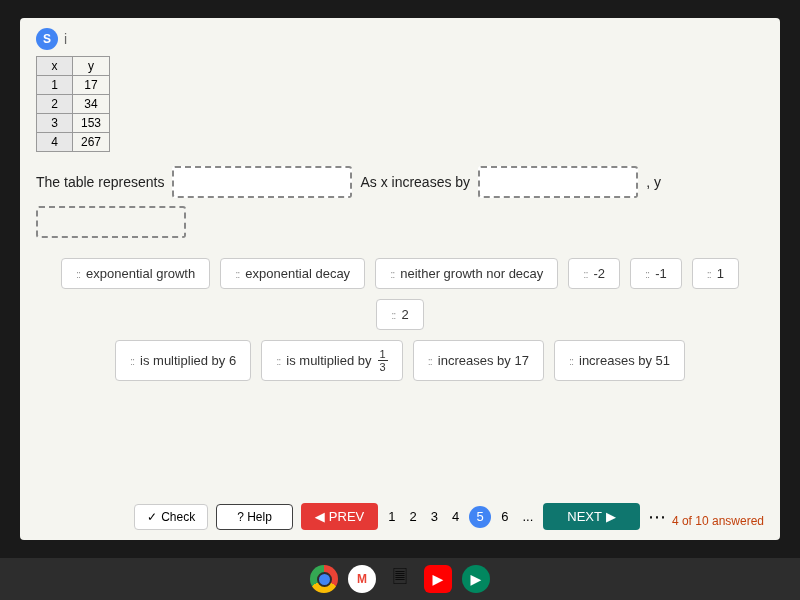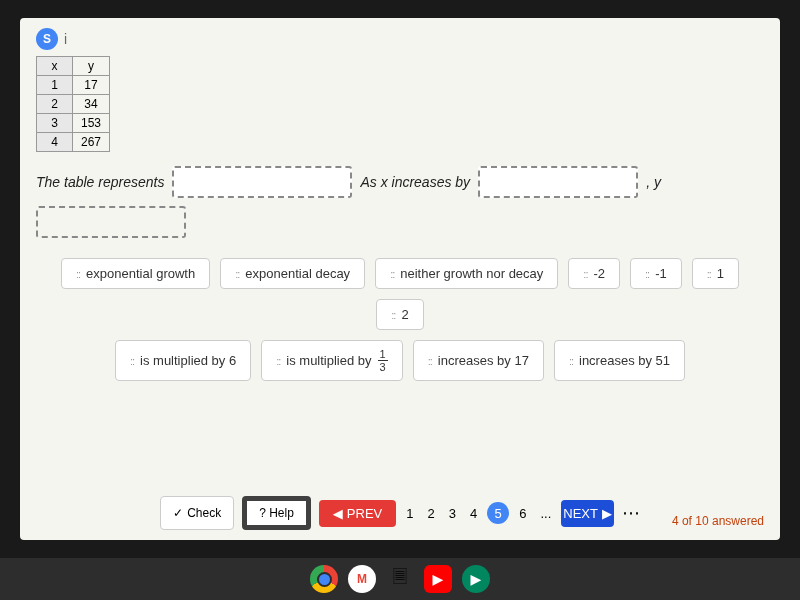--- a/index.html
+++ b/index.html
@@ -63,21 +63,20 @@
       min-width: 36px;
     }
 
     .data-table td:first-child {
       background: #e8e8e8;
     }
 
     
     .question-area {
       margin: 14px 0 10px 0;
-      font-style: italic;
     }
 
     .question-line {
       display: flex;
       align-items: center;
       gap: 8px;
       font-size: 14px;
       color: #222;
       flex-wrap: wrap;
       margin-bottom: 8px;
@@ -175,23 +174,23 @@
       padding: 5px 12px;
       font-size: 12px;
       cursor: pointer;
       display: flex;
       align-items: center;
       gap: 4px;
     }
 
     .btn-help {
       background: white;
-      border: 5px solid #404040;
-      border-radius: 4px;
-      padding: 5px 12px;
+      border: 1px solid #404040;
+      border-radius: 4px;
+      padding: 5px 20px;
       font-size: 12px;
       cursor: pointer;
     }
 
     .nav-center {
       display: flex;
       align-items: center;
       gap: 6px;
     }
 
@@ -202,25 +201,25 @@
       border-radius: 4px;
       padding: 6px 14px;
       font-size: 13px;
       cursor: pointer;
       display: flex;
       align-items: center;
       gap: 4px;
     }
 
     .btn-next {
-      background: #1d4ed8;
+      background: #0f766e;
       color: white;
       border: none;
       border-radius: 4px;
-      padding: 6px 2px;
+      padding: 6px 24px;
       font-size: 13px;
       cursor: pointer;
       display: flex;
       align-items: center;
       gap: 4px;
     }
 
     .page-nums {
       display: flex;
       align-items: center;

